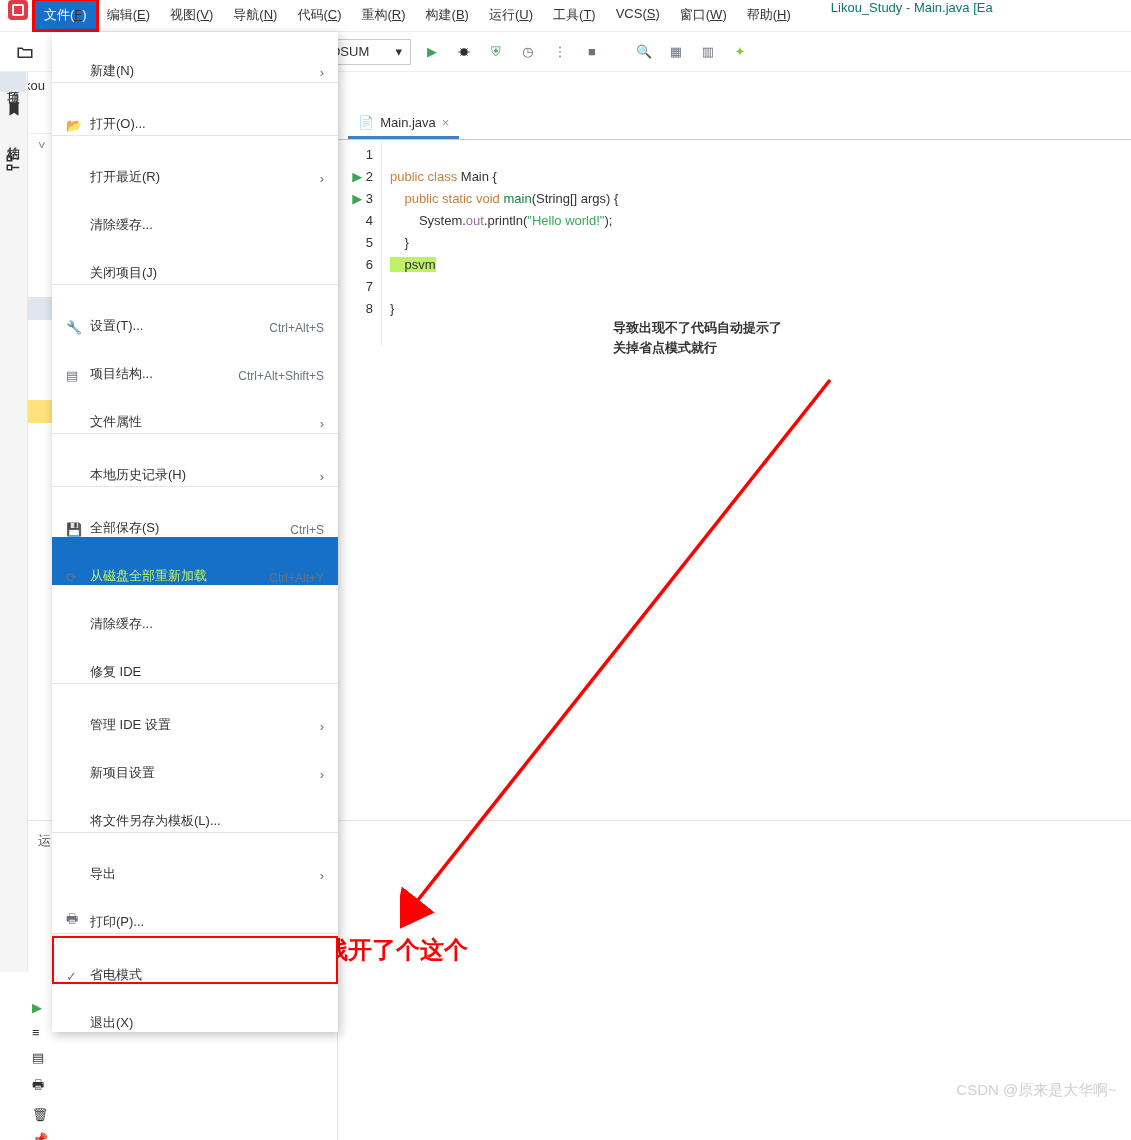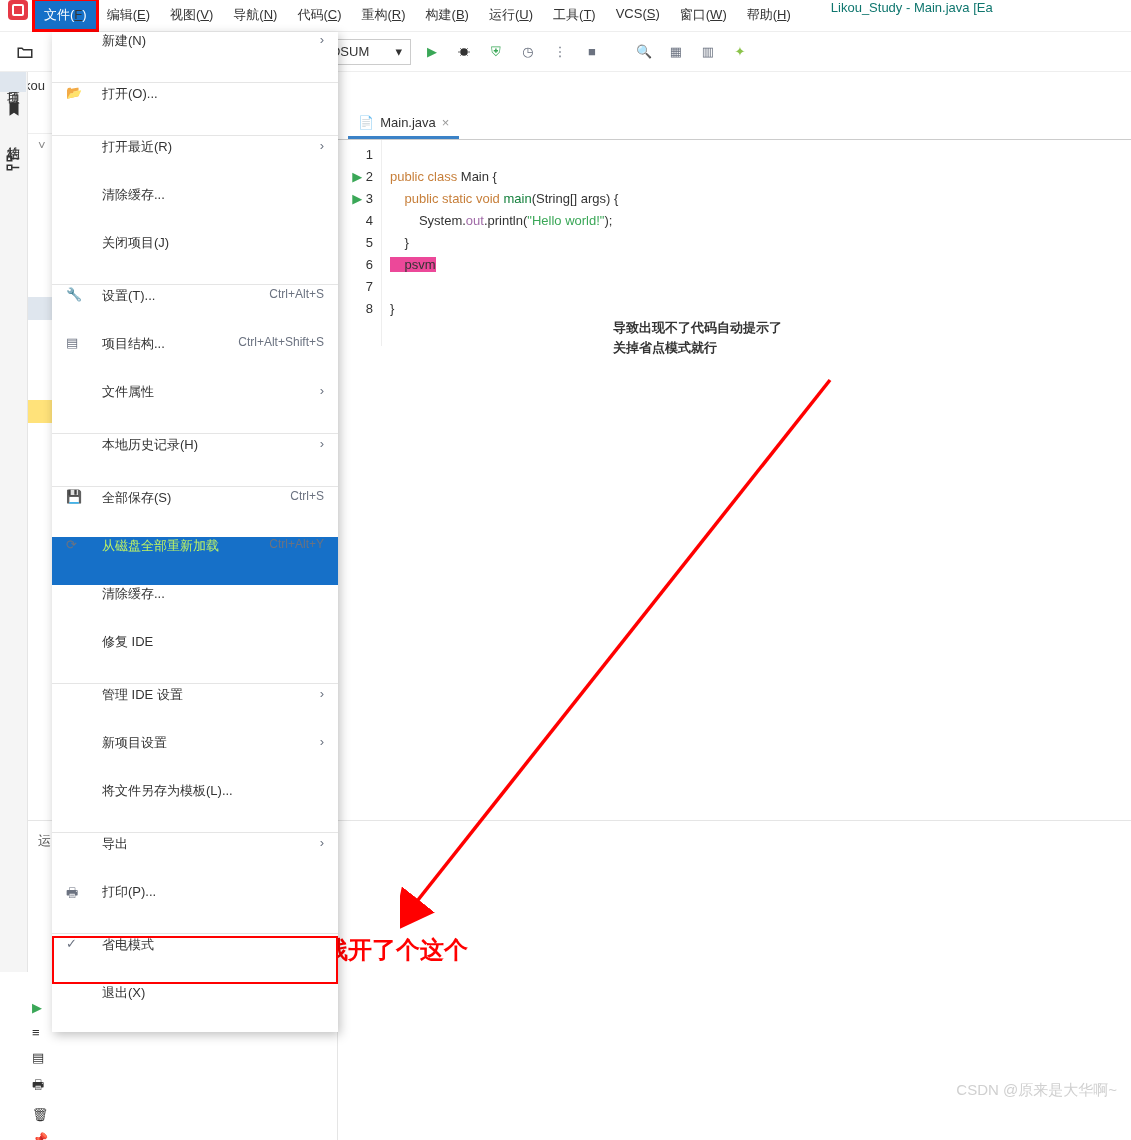--- a/index.html
+++ b/index.html
@@ -34,23 +34,23 @@
 .editor{flex:1;position:relative}
 .tabs{height:36px;display:flex;align-items:flex-end;border-bottom:1px solid #ccc;padding-left:10px}
 .tab{display:flex;align-items:center;gap:6px;padding:6px 10px;border-bottom:3px solid #3b82c7;color:#333}
 .tab .x{color:#999;cursor:pointer}
 .code{display:flex;font-family:Consolas,monospace;font-size:15px}
 .gut{width:44px;text-align:right;padding:4px 8px 0 0;color:#9aa0a6;background:#fff;border-right:1px solid #eee;line-height:22px}
 .lines{padding:4px 8px;line-height:22px;white-space:pre}
 .kw{color:#c77f3a}
 .id{color:#15803d}
 .str{color:#3aa757}
-.cur{background:#ec4899}
+.cur{background:#bef264}
 .dropdown{position:absolute;left:52px;top:32px;width:286px;background:#fff;box-shadow:2px 3px 10px rgba(0,0,0,.25);z-index:50}
-.dd-item{display:flex;align-items:flex-start;padding:0 14px;height:48px;cursor:pointer;gap:20px}
+.dd-item{display:flex;align-items:flex-end;padding:0 14px;height:48px;cursor:pointer;gap:8px}
 .dd-item.hl{background:#1670c8;color:#fff}
 .dd-item.hl *{color:#bef264}
 .dd-item .lbl{flex:1}
 .dd-item .sc{color:#6b7280;font-size:12px}
 .dd-item .arr{color:#6b7280}
 .dd-item .ic{width:16px;color:#6b7280}
 .dd-sep{height:1px;background:#e5e5e5;margin:2px 0}
 .dd-item.boxed{outline:2px solid red;outline-offset:-2px}
 .ann1{position:absolute;left:613px;top:318px;color:red;font-size:22px;font-weight:700;line-height:1.5}
 .ann2{position:absolute;left:300px;top:934px;color:red;font-size:24px;font-weight:700}

